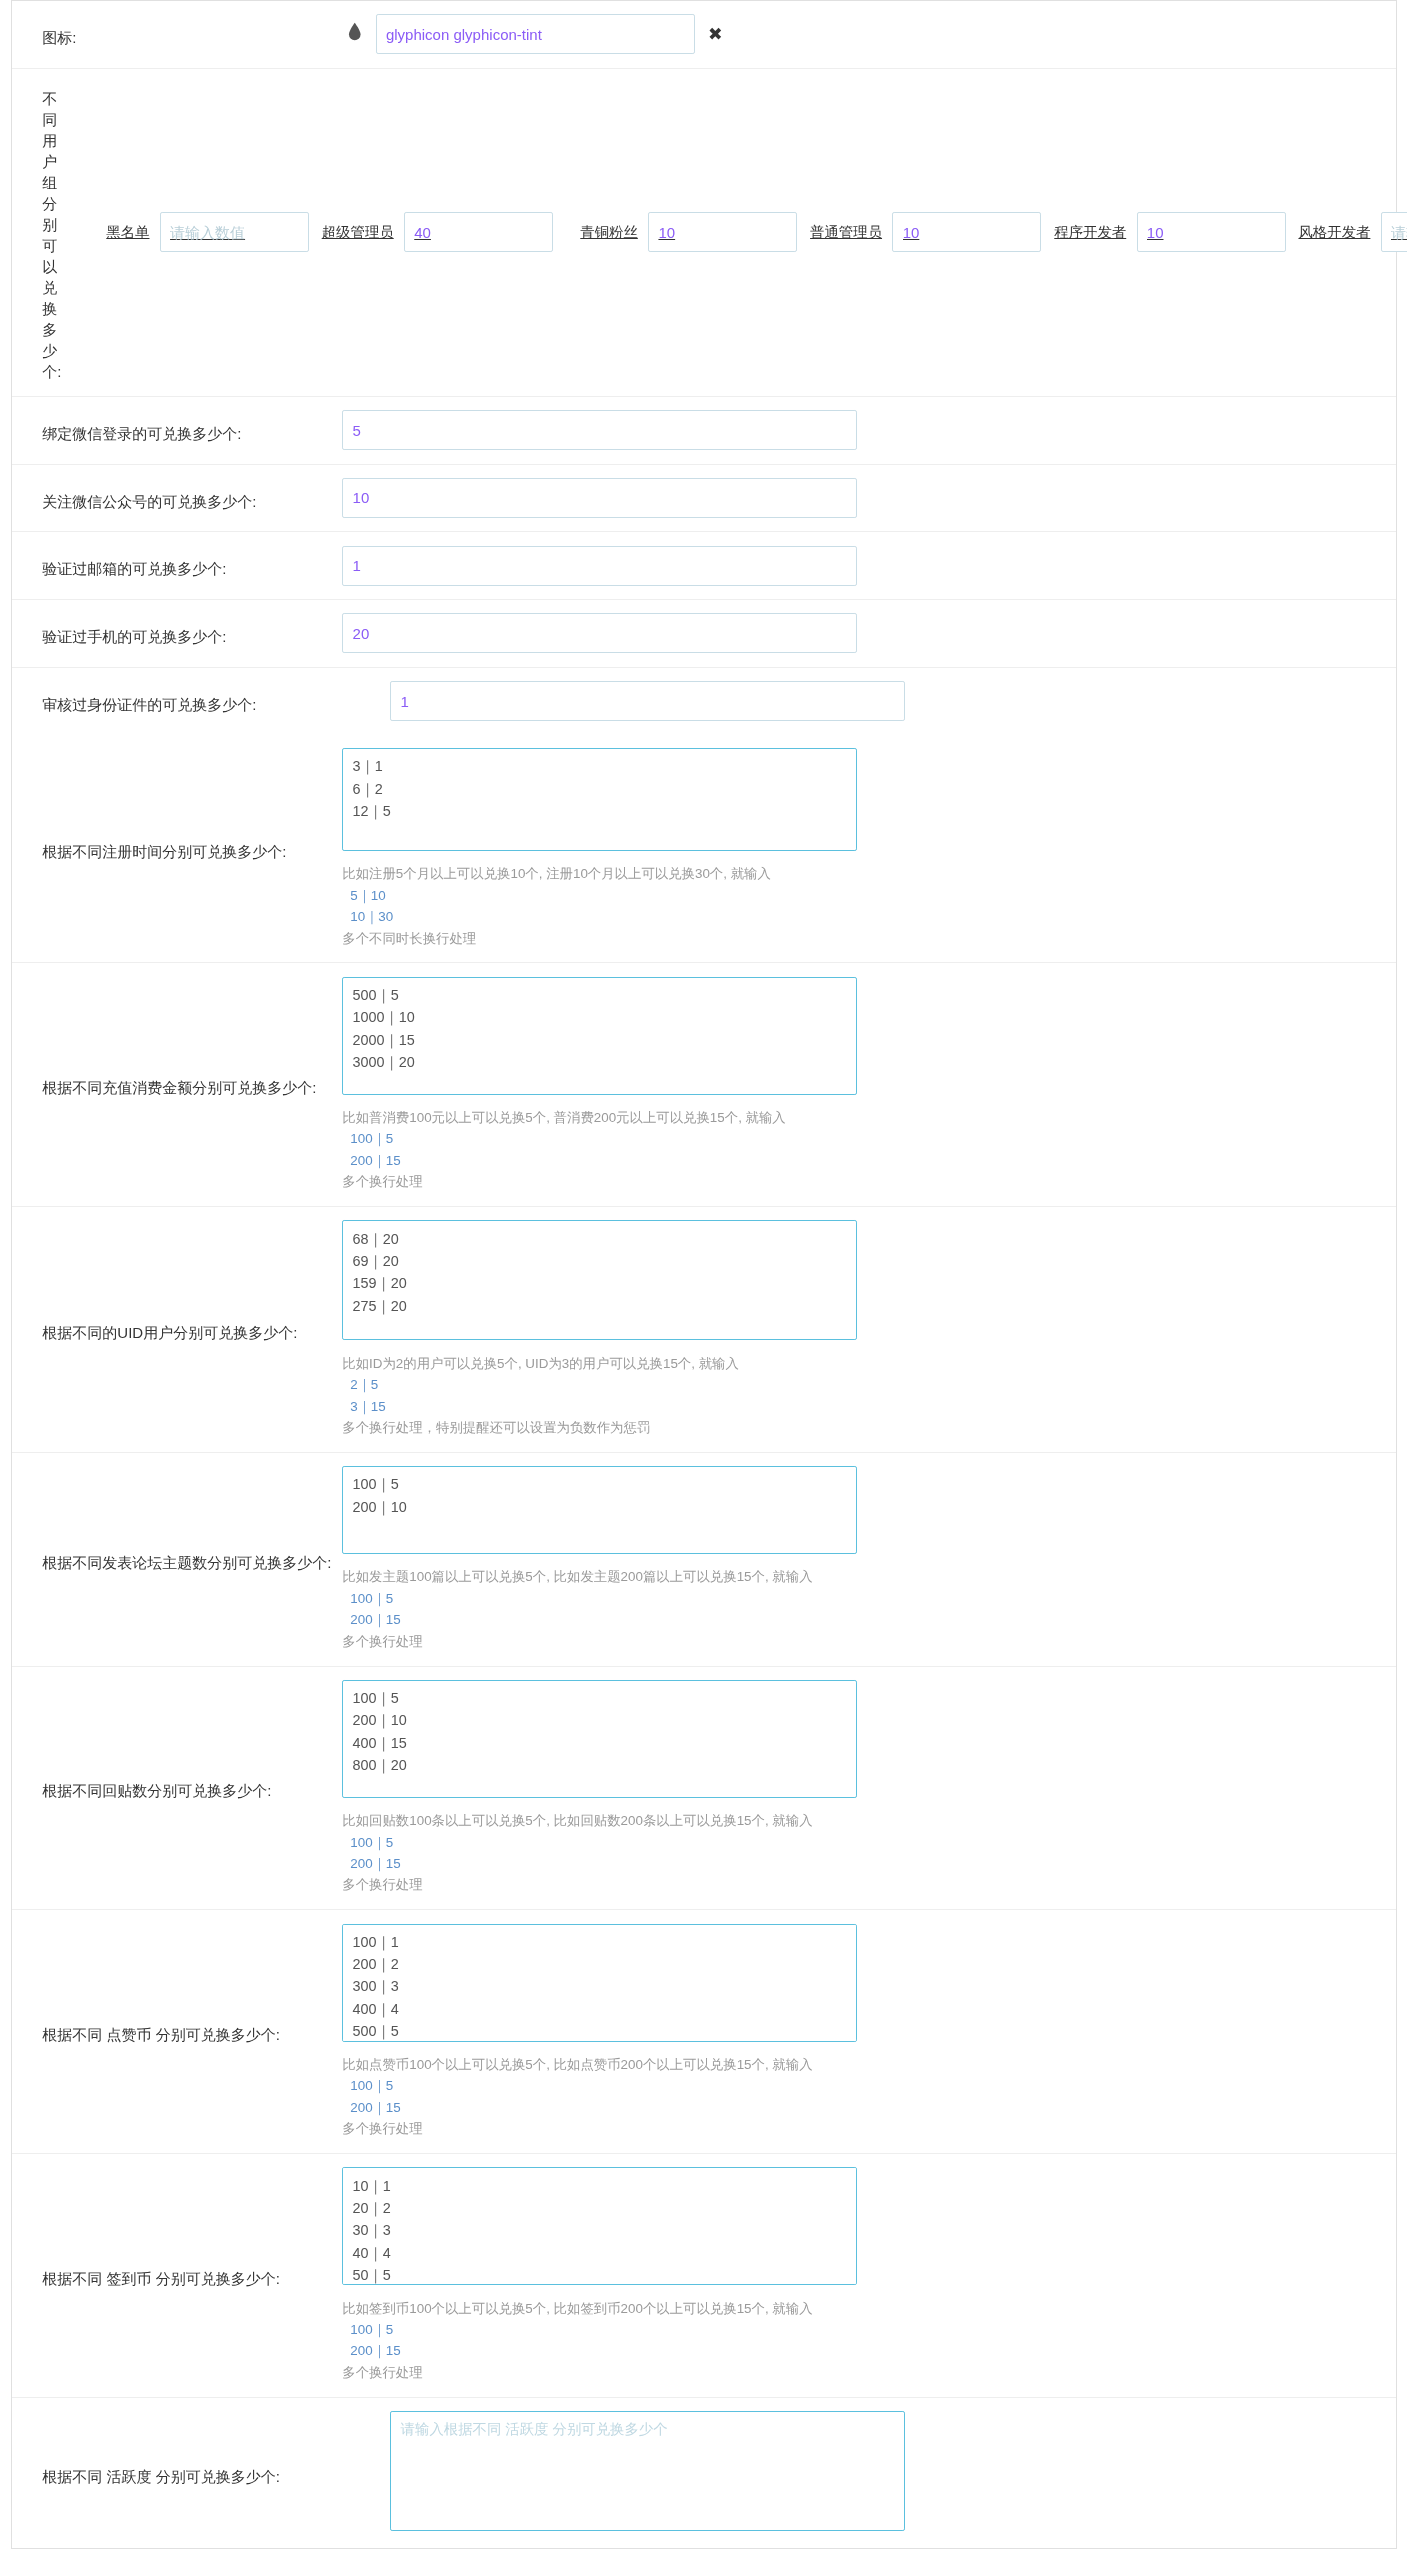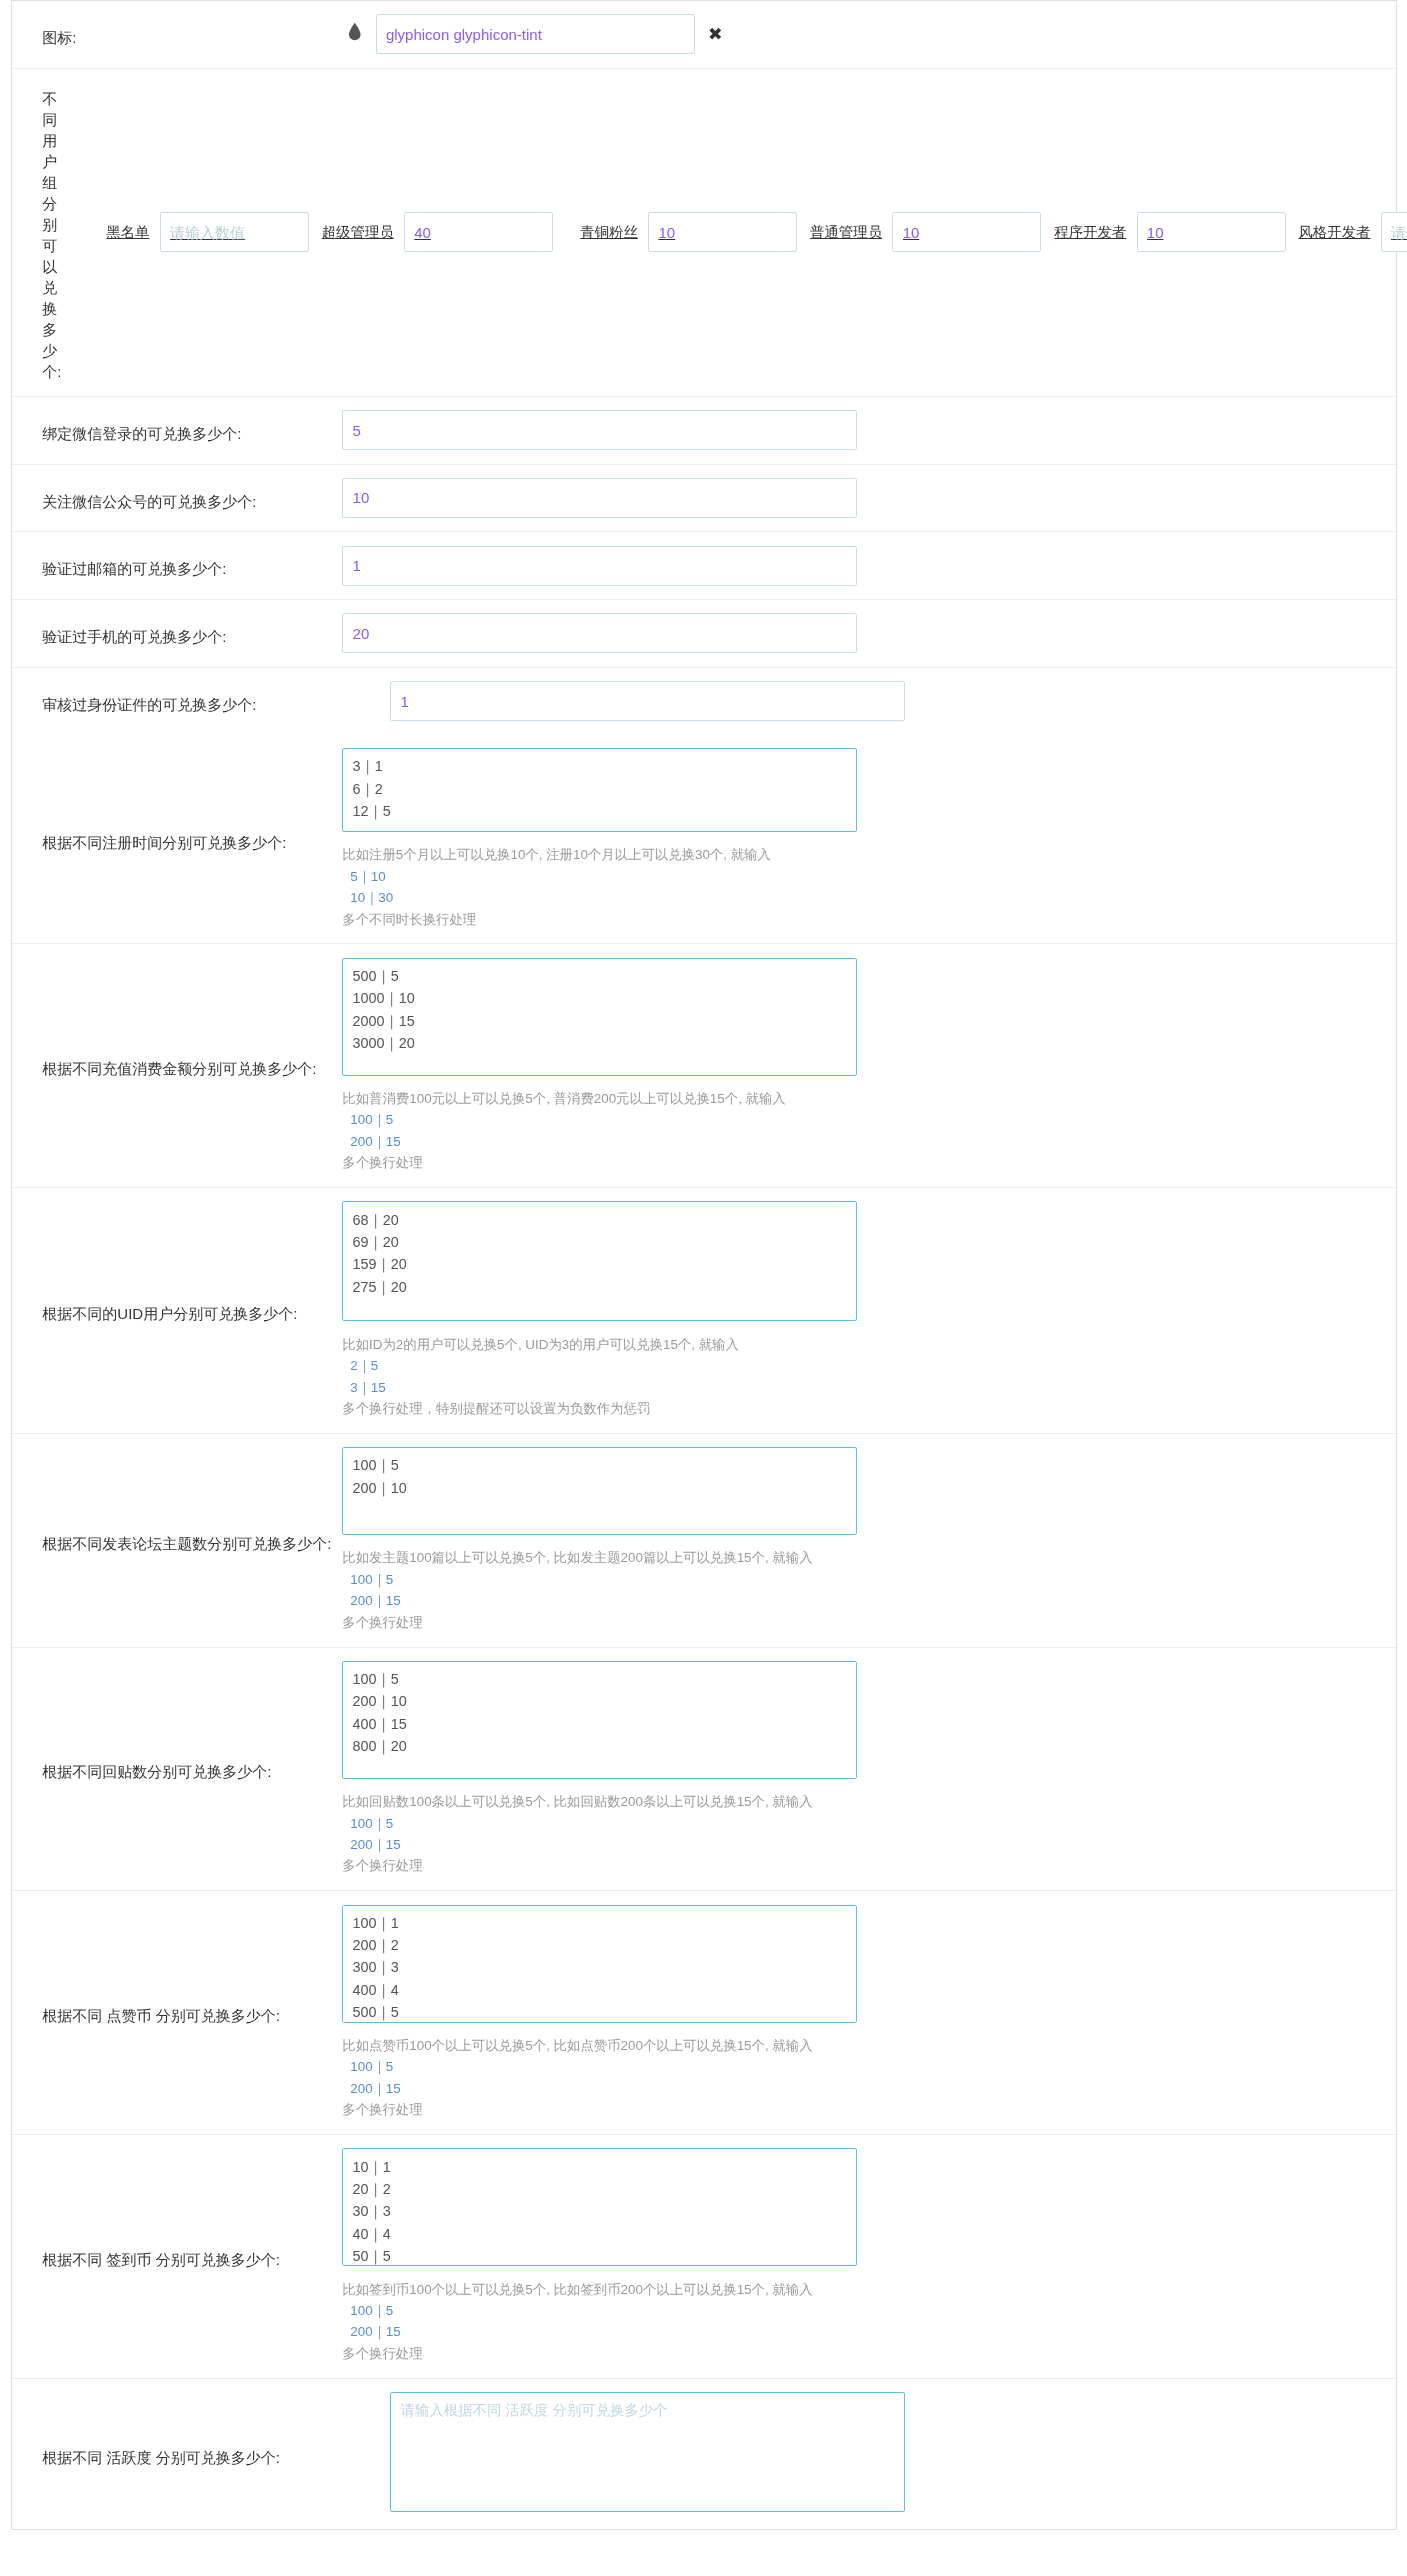--- a/index.html
+++ b/index.html
@@ -90,21 +90,21 @@
     font-size: 14.4px;
     font-family: "Liberation Sans", sans-serif;
     color: #555;
     line-height: 1.55;
     resize: none;
     outline: none;
     background:#fff;
     overflow: auto;
   }
   textarea.ta::placeholder { color: #bfd8e2; }
-  .ta-h1 { height: 84px; }
+  .ta-h1 { height: 103px; }
   .ta-h2 { height: 118px; }
   .ta-h3 { height: 120px; }
   .ta-h4 { height: 88px; }
   .help {
     margin-top: 8.2px;
     font-size: 13.4px;
     color: #9a9a9a;
     line-height: 1.6;
   }
   .help .blue { color: #5b8fc9; display:block;margin-left:8px; }

